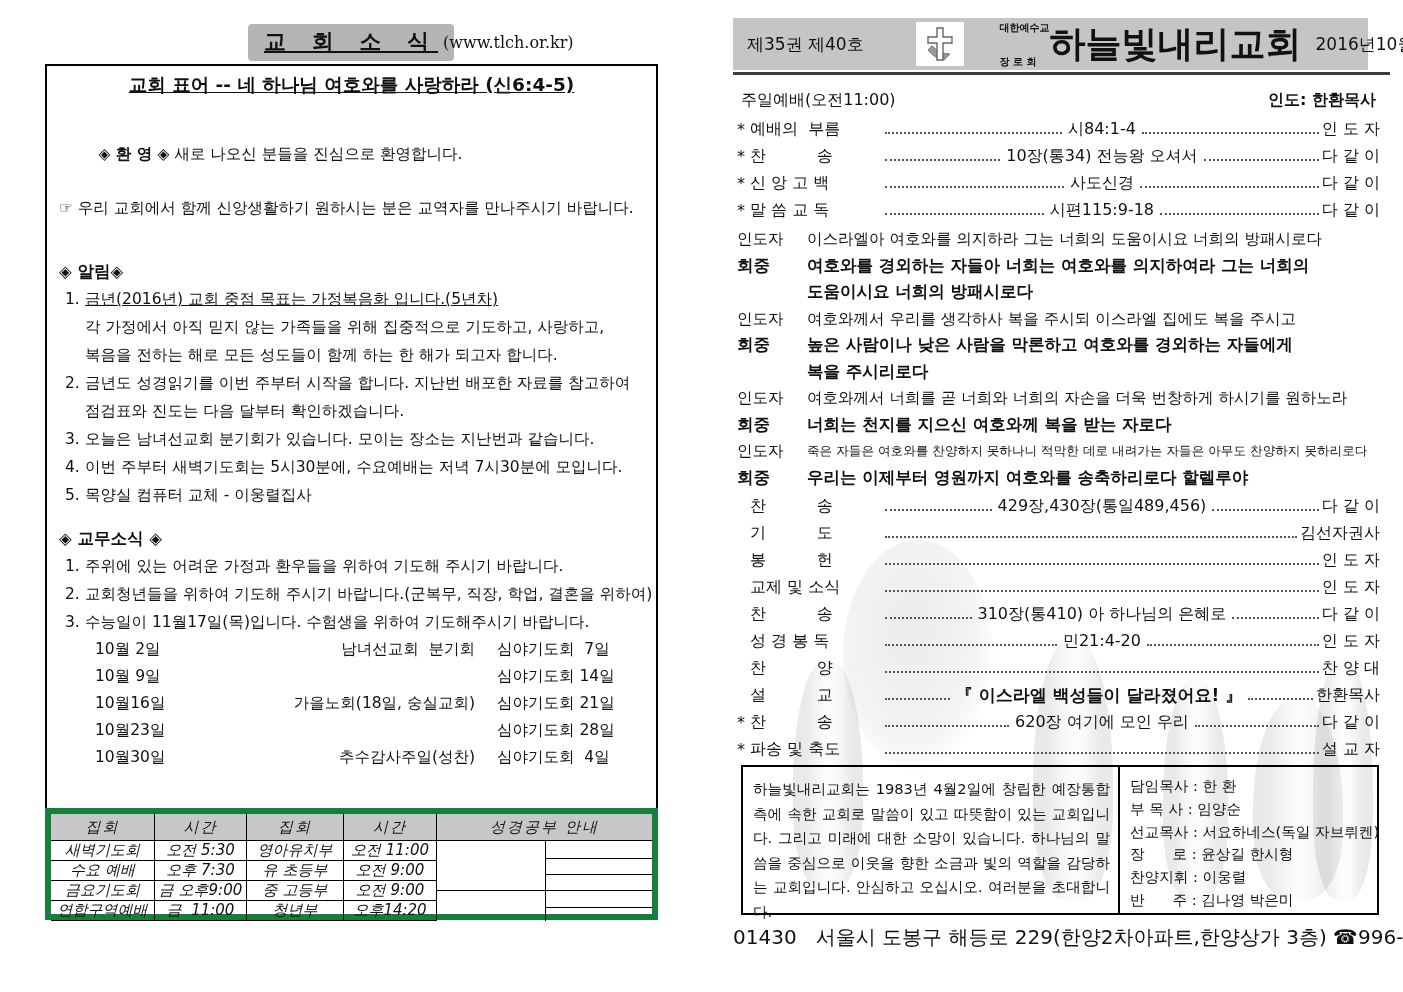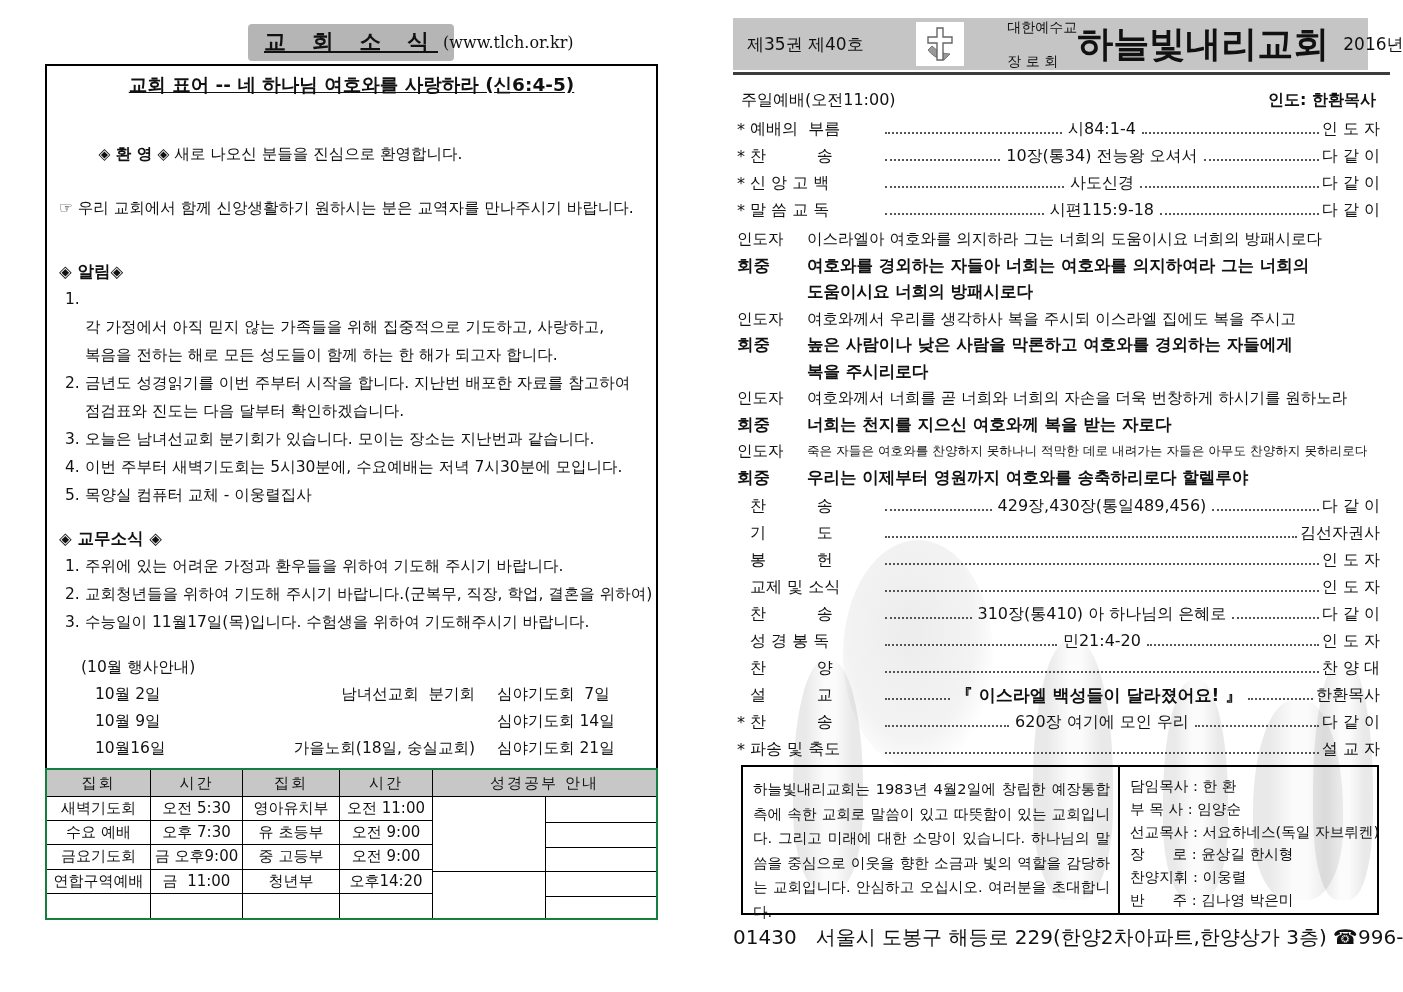--- a/index.html
+++ b/index.html
@@ -24,38 +24,38 @@
   .item-num{width:26px;flex:none;text-align:left;padding-left:6px;}
   .item-text{white-space:pre;}
   .u{text-decoration:underline;}
   .oct-title{margin-top:18px;font-size:15.5px;line-height:27px;padding-left:22px;white-space:pre;}
   .oct-row{display:flex;font-size:15.5px;line-height:27px;padding-left:36px;}
   .oct-date{width:118px;flex:none;white-space:pre;}
   .oct-event{width:262px;flex:none;text-align:right;white-space:pre;}
   .oct-night{flex:1;text-align:left;padding-left:22px;white-space:pre;}
 
   
-  #left-table{position:absolute;left:-2px;bottom:-2px;width:613px;height:152px;border:2px solid #15803d;
-    display:grid;grid-template-columns:104px 92px 97px 93px 1fr;grid-template-rows:27px repeat(5,1fr);background:#fff;}
+  #left-table{position:absolute;left:-2px;bottom:-2px;width:613px;height:112px;border:6px solid #15803d;
+    display:grid;grid-template-columns:104px 92px 97px 93px 1fr;grid-template-rows:27px repeat(5,1fr);background:#fff;font-style:italic;}
   .th{background:#c7c7c7;border-right:1px solid #000;border-bottom:1px solid #000;
     display:flex;align-items:center;justify-content:center;font-size:15px;letter-spacing:2px;}
   .td{border-right:1px solid #000;border-bottom:1px solid #000;display:flex;align-items:center;justify-content:center;font-size:15px;white-space:pre;}
   .no-r{border-right:none;}
   .no-b{border-bottom:none;}
   #bible-cell{grid-column:5;grid-row:2/7;position:relative;}
   #bible-cell .half-line{position:absolute;left:0;width:50%;height:1px;background:#000;}
   #bible-cell .half-line.right{left:50%;}
   #bible-cell .vdiv{position:absolute;left:50%;top:0;bottom:0;width:1px;background:#000;}
 
   
   #right-page{position:absolute;left:733px;top:0;width:657px;height:992px;}
   #banner{position:absolute;left:0;top:18px;width:635px;height:52px;background:#c5c5c5;display:flex;align-items:center;}
   .issue{font-size:17px;margin-left:14px;white-space:pre;}
   .logo{width:48px;height:44px;background:#fff;margin-left:52px;flex:none;display:flex;align-items:center;justify-content:center;}
-  .denom{margin-left:8px;font-weight:normal;font-size:14px;line-height:17px;white-space:pre;}
+  .denom{margin-left:8px;font-weight:bold;font-size:10px;line-height:17px;white-space:pre;}
   .church-name{font-weight:bold;font-size:36px;margin-left:0;letter-spacing:0;white-space:pre;}
   .banner-date{font-size:17px;margin-left:14px;white-space:pre;}
   #banner-rule{position:absolute;left:0;top:72px;width:657px;height:3px;background:#3c3c3c;}
 
   #service-line{position:absolute;left:8px;top:90px;width:635px;display:flex;justify-content:space-between;font-size:16px;}
   .service-leader{font-weight:bold;}
 
   #worship{position:absolute;left:4px;top:116px;width:645px;z-index:2;}
   .order-row{display:flex;align-items:center;height:27px;font-size:16px;}
   .o-star{width:13px;flex:none;}
@@ -103,20 +103,21 @@
 
       <div class="line welcome1">
         <span class="w-label">◈ 환 영 ◈</span><span> 새로 나오신 분들을 진심으로 환영합니다.</span>
       </div>
       <div class="line">☞ 우리 교회에서 함께 신앙생활하기 원하시는 분은 교역자를 만나주시기 바랍니다.</div>
 
       <div class="sec-title">◈ 알림◈</div>
       <div id="notice-items">
           <div class="item-row">
             <span class="item-num">1.</span>
+            <span class="item-text u">금년(2016년) 교회 중점 목표는 가정복음화 입니다.(5년차)</span>
           </div>
           <div class="item-row">
             <span class="item-num"></span>
             <span class="item-text">각 가정에서 아직 믿지 않는 가족들을 위해 집중적으로 기도하고, 사랑하고,</span>
           </div>
           <div class="item-row">
             <span class="item-num"></span>
             <span class="item-text">복음을 전하는 해로 모든 성도들이 함께 하는 한 해가 되고자 합니다.</span>
           </div>
           <div class="item-row">
@@ -150,21 +151,20 @@
           <div class="item-row">
             <span class="item-num">2.</span>
             <span class="item-text">교회청년들을 위하여 기도해 주시기 바랍니다.(군복무, 직장, 학업, 결혼을 위하여)</span>
           </div>
           <div class="item-row">
             <span class="item-num">3.</span>
             <span class="item-text">수능일이 11월17일(목)입니다. 수험생을 위하여 기도해주시기 바랍니다.</span>
           </div>
         </div>
 
-      <div class="oct-title">(10월 행사안내)</div>
       <div id="oct-rows">
           <div class="oct-row">
             <span class="oct-date">10월 2일</span>
             <span class="oct-event">남녀선교회  분기회</span>
             <span class="oct-night">심야기도회  7일</span>
           </div>
           <div class="oct-row">
             <span class="oct-date">10월 9일</span>
             <span class="oct-event"></span>
             <span class="oct-night">심야기도회 14일</span>

